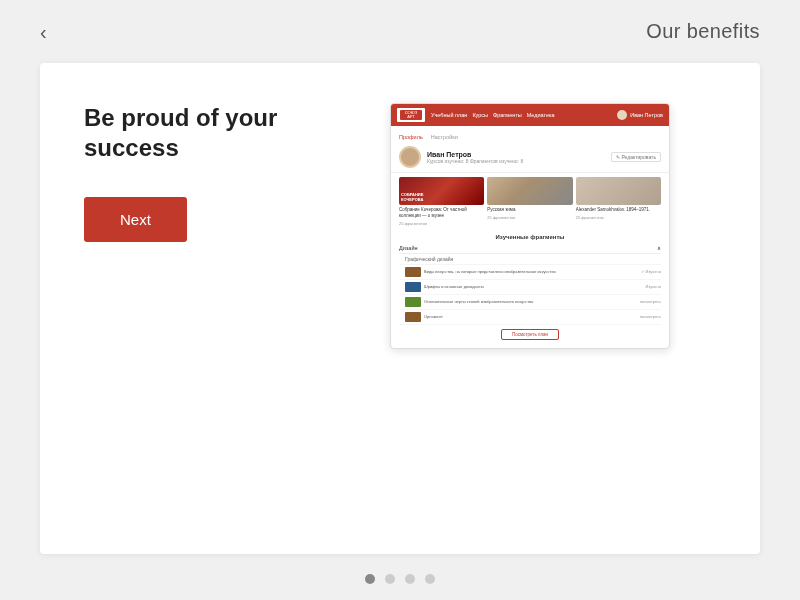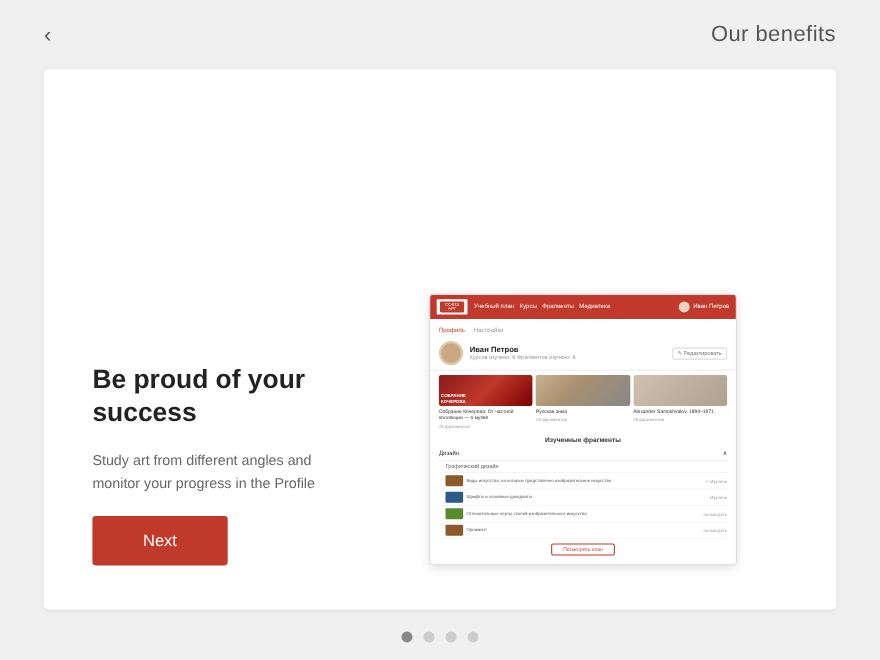--- a/index.html
+++ b/index.html
@@ -45,21 +45,21 @@
       border-radius: 2px;
     }
 
     
     .card {
       background: #fff;
       margin: 0 40px;
       border-radius: 4px;
       padding: 40px 44px;
       display: flex;
-      align-items: flex-end;
+      align-items: flex-start;
       gap: 40px;
       flex: 1;
       box-shadow: 0 1px 6px rgba(0,0,0,0.07);
     }
 
     .card-left {
       flex: 0 0 220px;
       display: flex;
       flex-direction: column;
       gap: 18px;
@@ -72,25 +72,25 @@
     }
     .card-left p {
       font-size: 13px;
       color: #666;
       line-height: 1.6;
     }
     .next-btn {
       background: #c0392b;
       color: #fff;
       border: none;
-      padding: 14px 46px;
+      padding: 14px 36px;
       font-size: 15px;
       border-radius: 3px;
       cursor: pointer;
-      margin-top: 0;
+      margin-top: 16px;
       width: fit-content;
     }
 
     
     .card-right {
       flex: 1;
       display: flex;
       align-items: center;
       justify-content: center;
     }
@@ -335,21 +335,20 @@
 
 <div class="top-bar">
   <button class="back-btn">‹</button>
   <span class="page-title">Our benefits</span>
 </div>
 
 <div class="card">
 
   <div class="card-left">
     <h2>Be proud of your success</h2>
-    <p>Study art from different angles and monitor your progress in the Profile</p>
     <button class="next-btn">Next</button>
   </div>
 
   <div class="card-right">
     <div class="mock-screen">
 
       <div class="mock-nav">
         <div class="mock-nav-logo">
           <div class="mock-nav-logo-inner">СОЮЗ<br>АРТ</div>
         </div>

